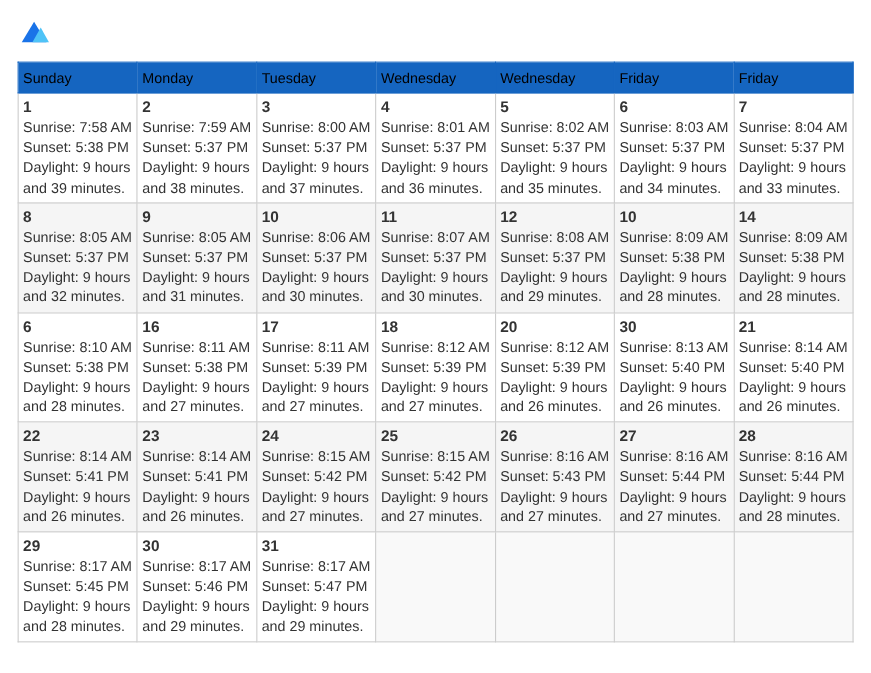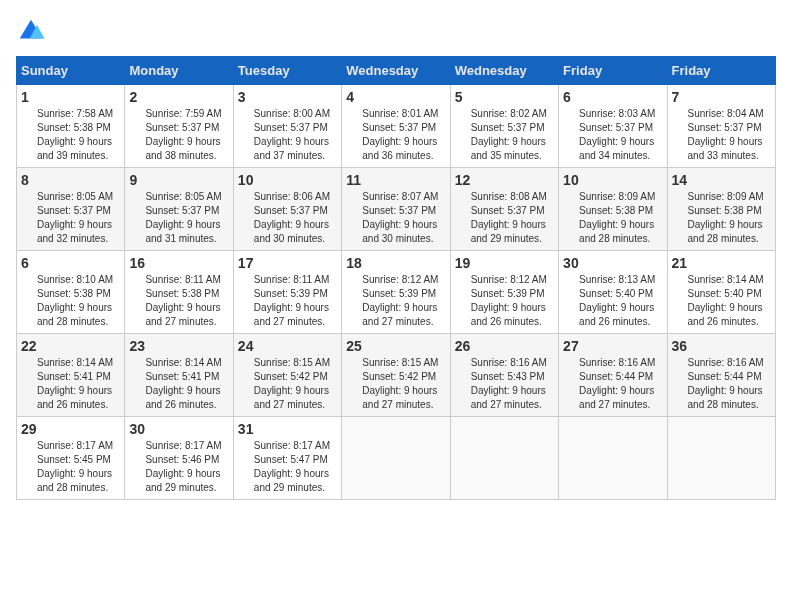--- a/index.html
+++ b/index.html
@@ -44,25 +44,25 @@
       font-size: 16px;
       color: #555;
     }
     .calendar {
       width: 100%;
       border-collapse: collapse;
       font-size: 11px;
     }
     .calendar thead tr th {
       background: #1565c0;
-      color: #e5e5e5;
+      color: #000000;
       padding: 6px 4px;
       text-align: left;
       font-size: 13px;
-      font-weight: bold;
+      font-weight: normal;
       border: 1px solid #1565c0;
     }
     .calendar tbody tr td {
       border: 1px solid #ccc;
       vertical-align: top;
       padding: 4px;
       width: calc(100% / 7);
       min-height: 80px;
       background: #fff;
     }
@@ -71,23 +71,22 @@
     }
     .day-num {
       font-size: 14px;
       font-weight: bold;
       color: #333;
       display: block;
       margin-bottom: 2px;
     }
     .day-info {
       color: #333;
-      font-size: 10px;
+      font-size: 13px;
       line-height: 1.4;
-      margin-left: 16px;
     }
     .empty-cell {
       background: #f9f9f9 !important;
     }
   </style>
 </head>
 <body>
 
 <div class="header">
   <div class="logo">
@@ -262,21 +261,21 @@
         </td>
         <td>
         <span class="day-num">18</span>
         <div class="day-info">
           Sunrise: 8:12 AM<br>
           Sunset: 5:39 PM<br>
           Daylight: 9 hours  and 27 minutes.
         </div>
         </td>
         <td>
-        <span class="day-num">19</span>
+        <span class="day-num">20</span>
         <div class="day-info">
           Sunrise: 8:12 AM<br>
           Sunset: 5:39 PM<br>
           Daylight: 9 hours  and 26 minutes.
         </div>
         </td>
         <td>
         <span class="day-num">30</span>
         <div class="day-info">
           Sunrise: 8:13 AM<br>
@@ -336,21 +335,21 @@
         </td>
         <td>
         <span class="day-num">27</span>
         <div class="day-info">
           Sunrise: 8:16 AM<br>
           Sunset: 5:44 PM<br>
           Daylight: 9 hours  and 27 minutes.
         </div>
         </td>
         <td>
-        <span class="day-num">36</span>
+        <span class="day-num">28</span>
         <div class="day-info">
           Sunrise: 8:16 AM<br>
           Sunset: 5:44 PM<br>
           Daylight: 9 hours  and 28 minutes.
         </div>
         </td>
       </tr>
       <tr>
         <td>
         <span class="day-num">29</span>

